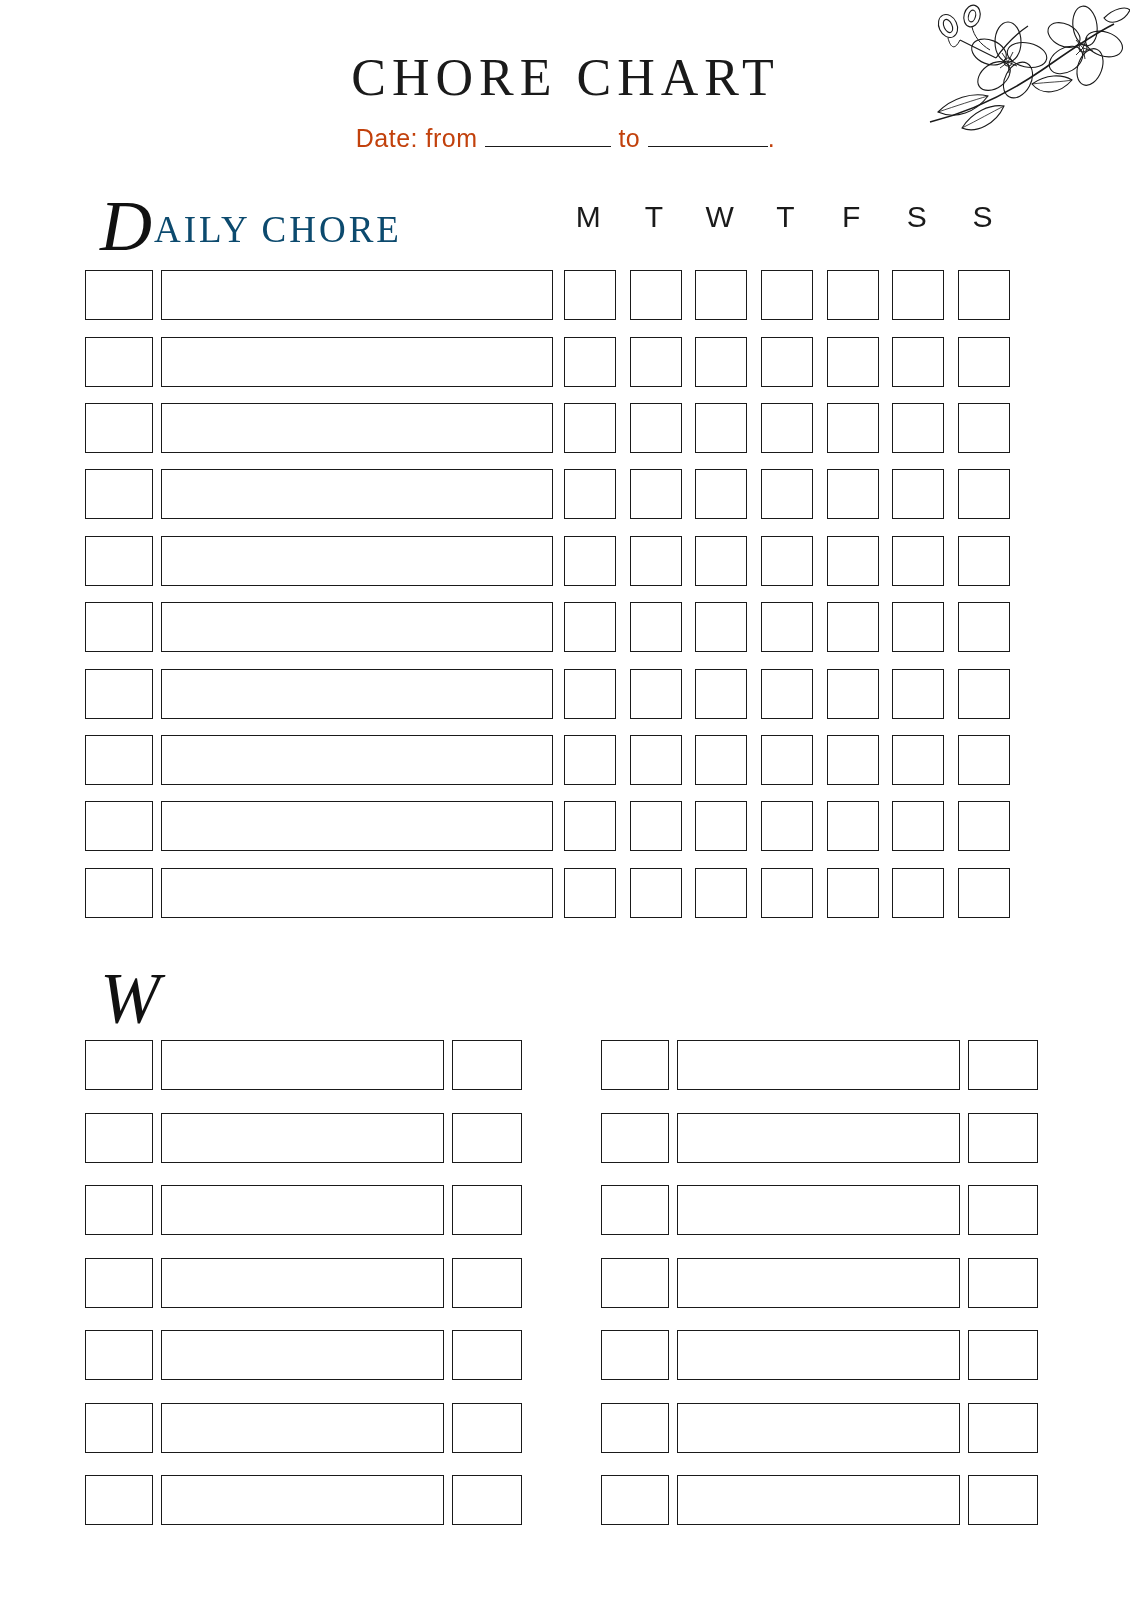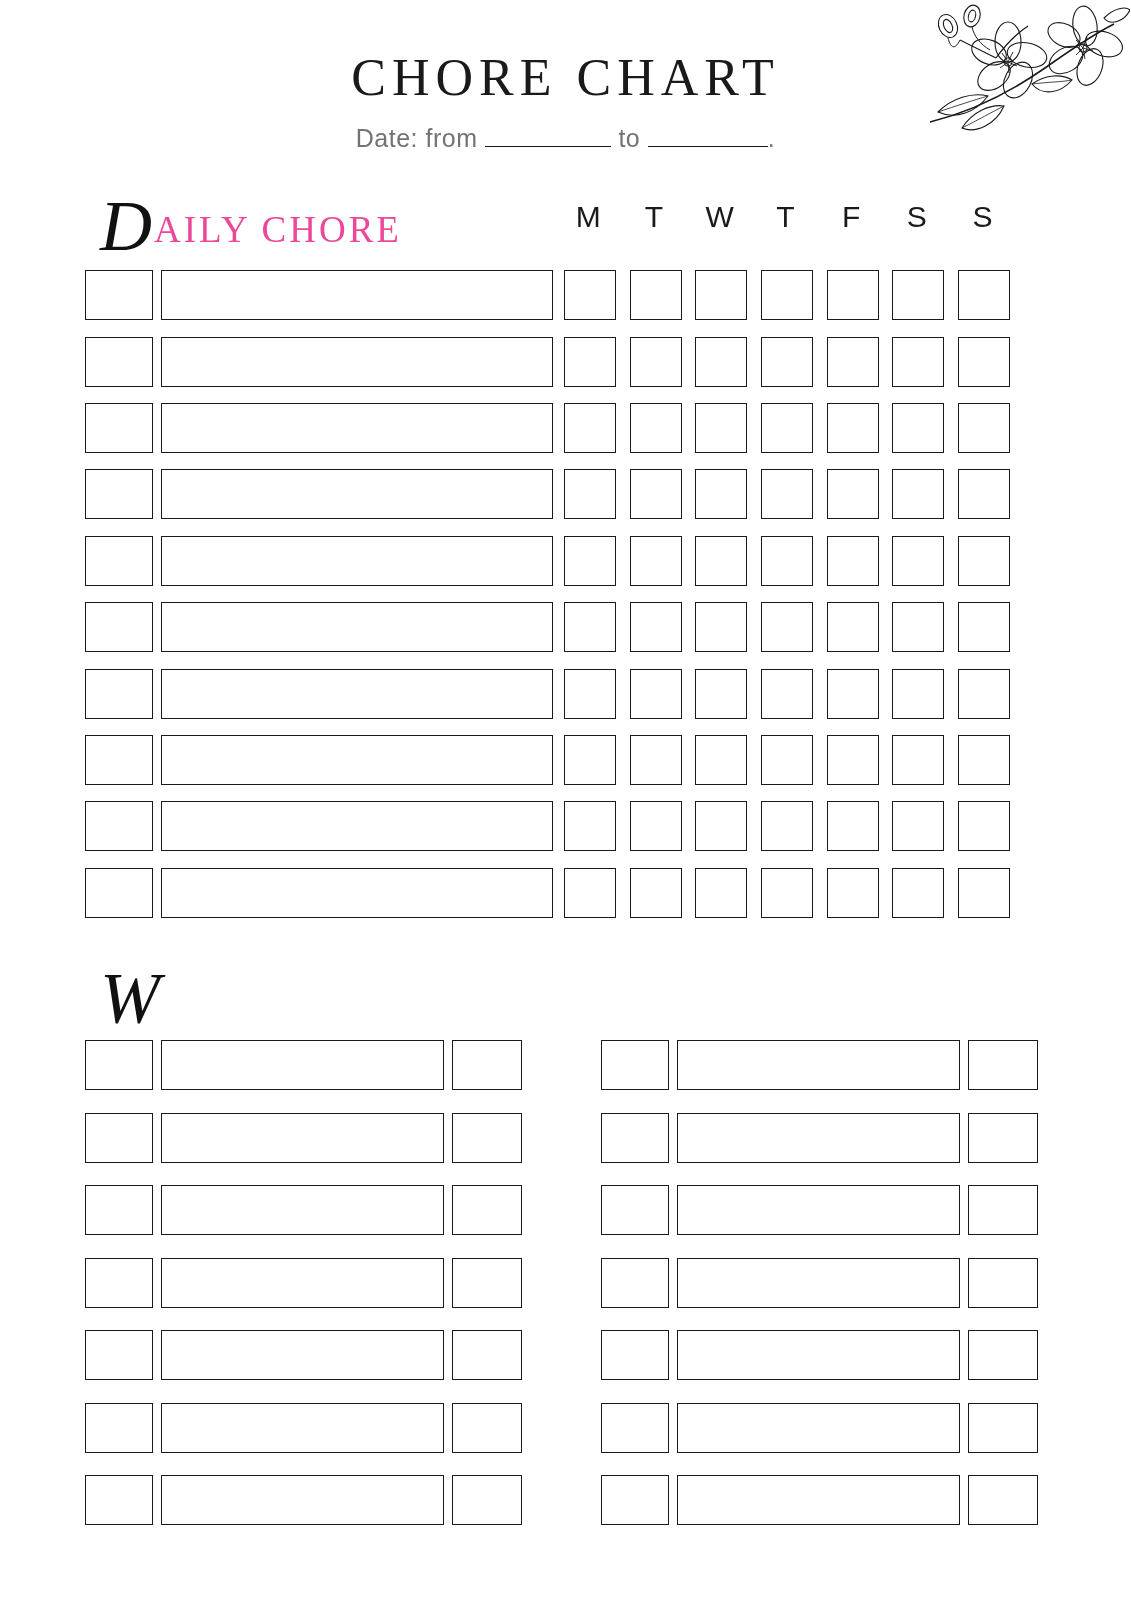--- a/index.html
+++ b/index.html
@@ -37,21 +37,21 @@
     font-weight: 400;
     color: #1a1a1a;
   }
   .date-line {
     position: absolute;
     top: 124px;
     left: 0;
     width: 1131px;
     text-align: center;
     font-size: 25px;
-    color: #737373;
+    color: #c2410c;
     letter-spacing: 0.5px;
   }
   .date-line .blank {
     display: inline-block;
     border-bottom: 1.6px solid #1a1a1a;
     vertical-align: baseline;
   }
   .blank.long { width: 126px; }
   .blank.short { width: 120px; }
 
@@ -78,21 +78,21 @@
     font-weight: 400;
     color: #111;
     margin-right: 2px;
     position: relative;
     top: 8px;
   }
   .section-head .rest {
     font-family: "Liberation Serif", serif;
     font-size: 37px;
     letter-spacing: 3px;
-    color: #ec4899;
+    color: #0c4a6e;
   }
 
   #daily-head { top: 190px; left: 100px; }
   #weekly-head { top: 962px; left: 100px; }
 
   
   .weekdays {
     position: absolute;
     top: 200px;
     left: 556px;

